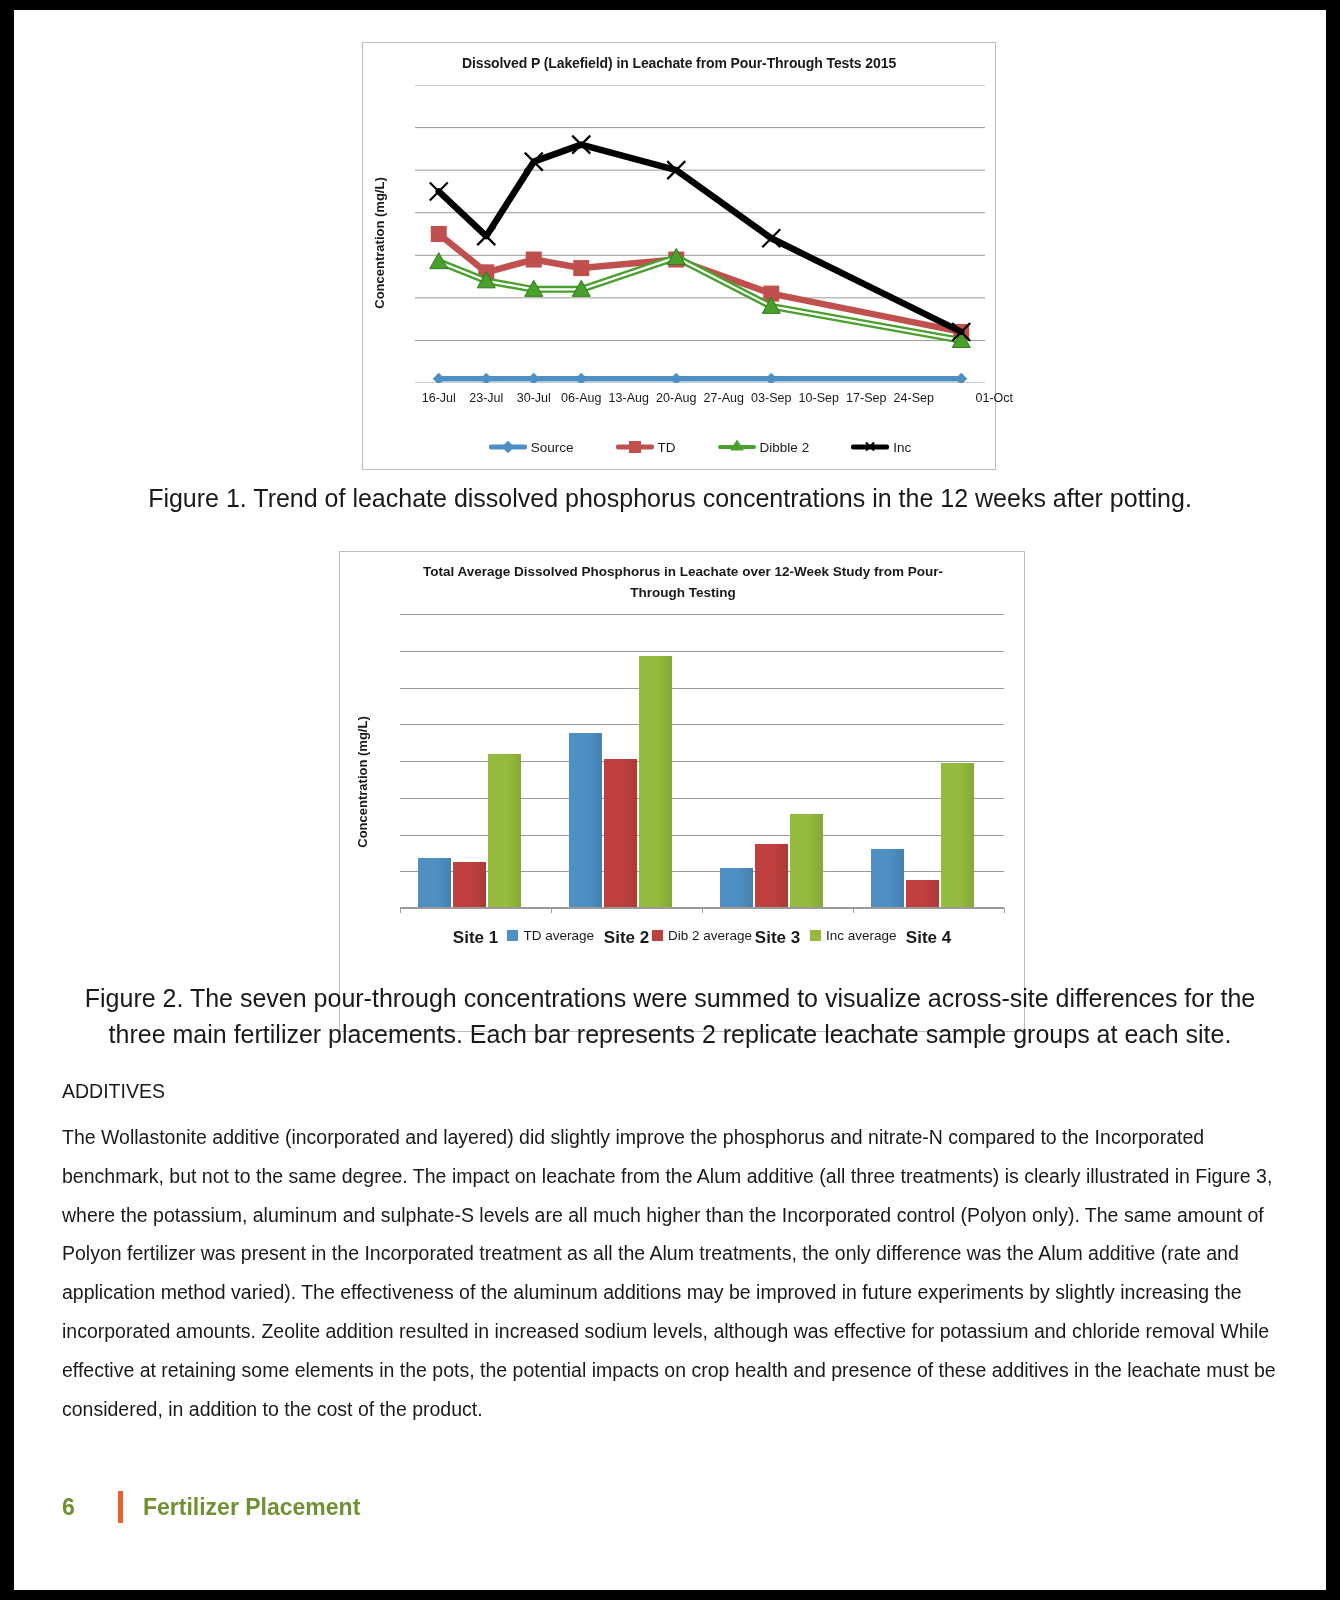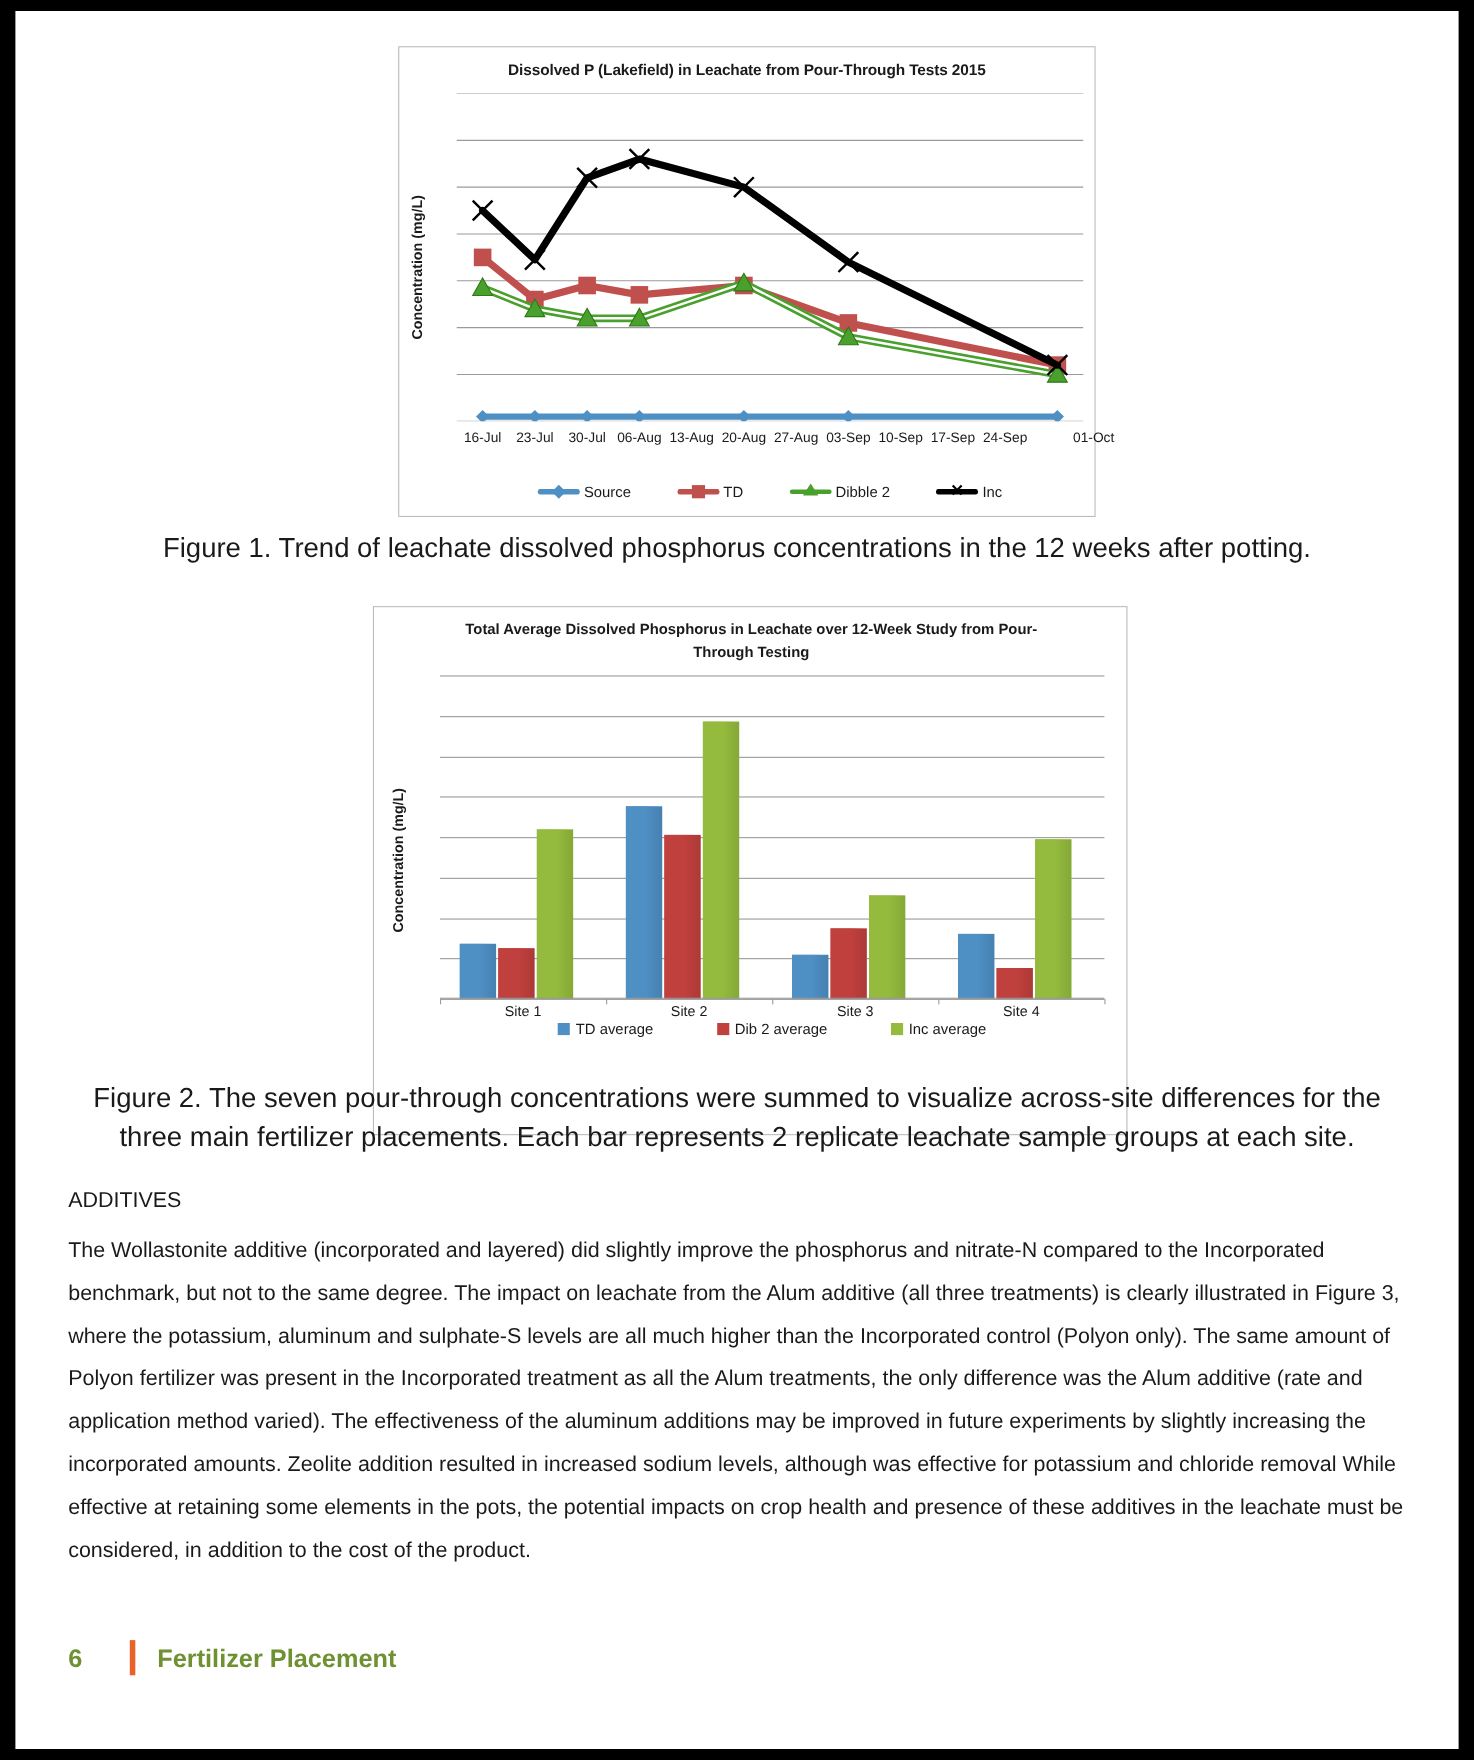--- a/index.html
+++ b/index.html
@@ -143,25 +143,26 @@
   }
   .c2-xlabels {
     position: absolute;
     left: 60px;
     top: 360px;
     width: 604px;
     height: 20px;
   }
   .c2-xlabels span {
     position: absolute;
-    top: 0;
-    font-size: 13px;
+    top: 16px;
+    font-size: 17px;
     color: #1a1a1a;
     transform: translateX(-50%);
     white-space: nowrap;
+    font-weight: bold;
   }
   .c2-legend {
     position: absolute;
     left: 60px;
     top: 376px;
     width: 604px;
     display: flex;
     justify-content: center;
     align-items: center;
     gap: 58px;

